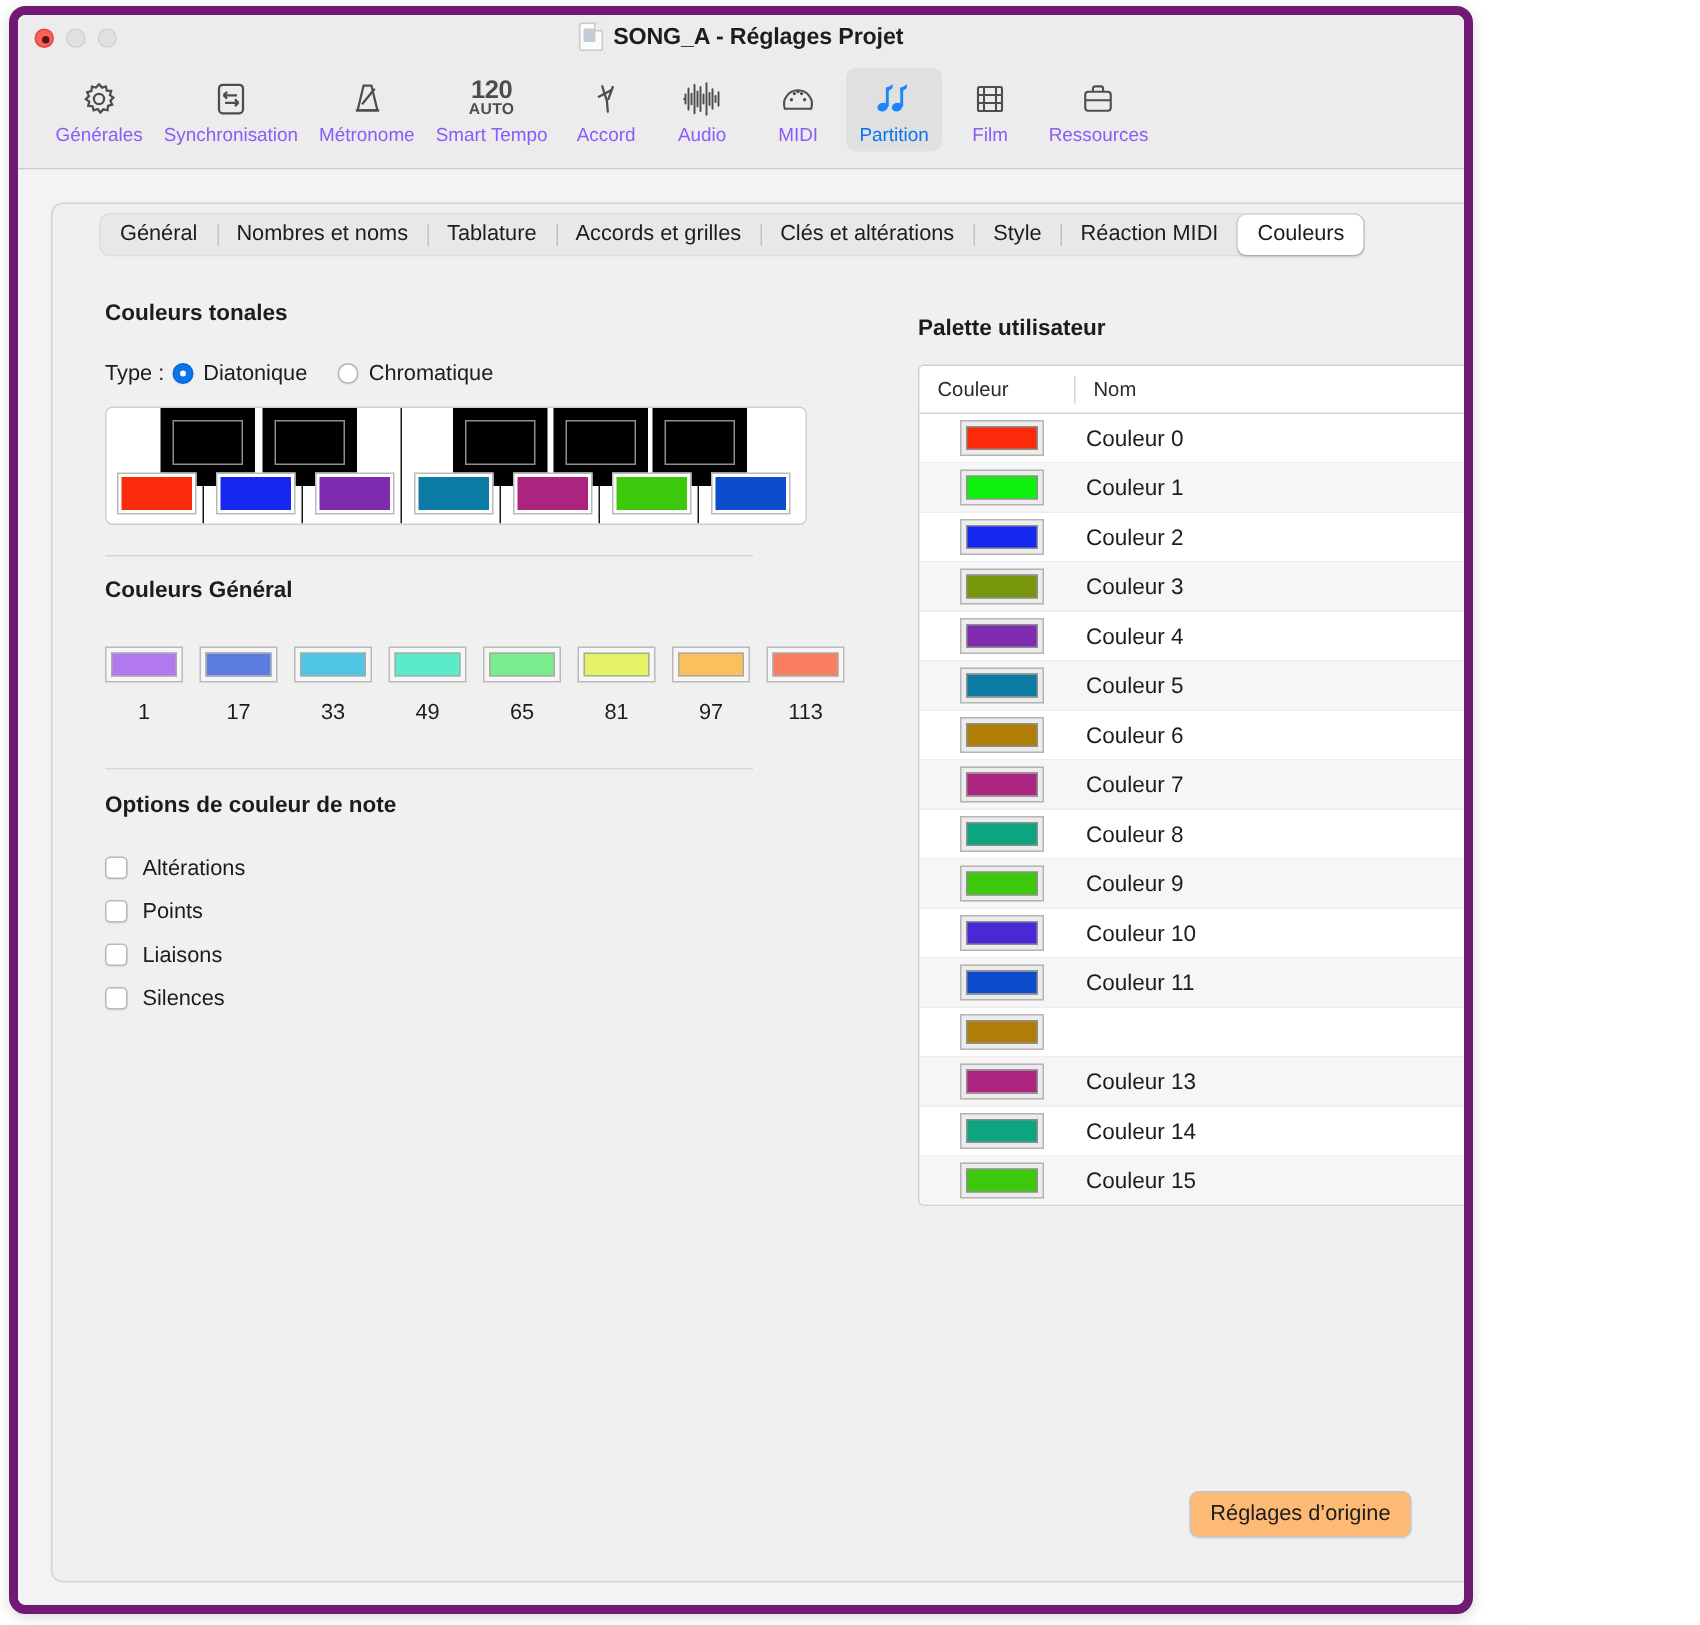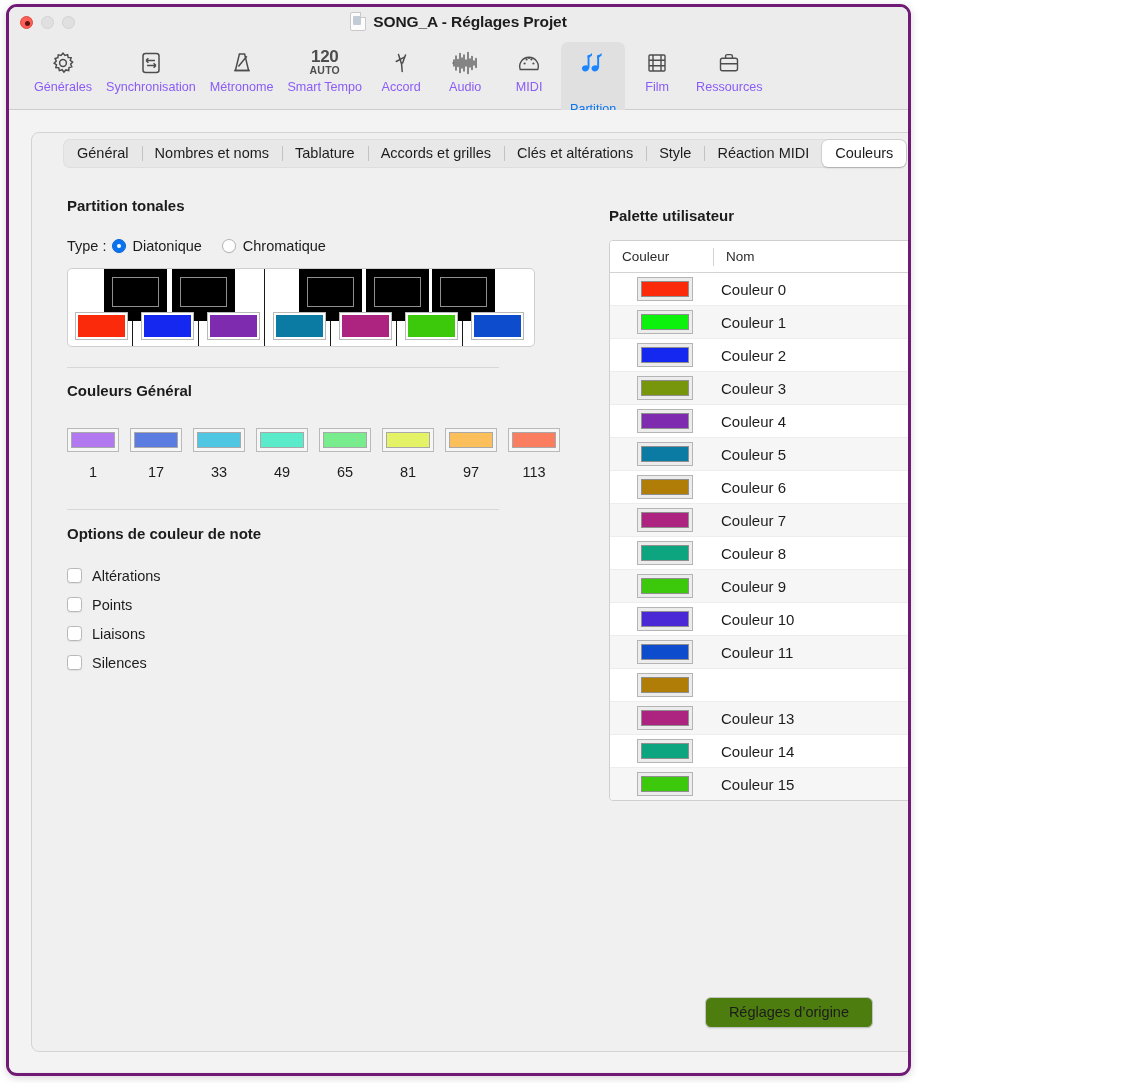--- a/index.html
+++ b/index.html
@@ -8,24 +8,24 @@
   }
   body {
     width: 1133px; height: 1083px;
     font-family: "Liberation Sans", sans-serif;
     -webkit-font-smoothing: antialiased;
     overflow: hidden;
   }
   .window {
     position: absolute;
     left: 6px; top: 4px;
-    width: 905px; height: 1072px;
+    width: 976px; height: 1072px;
     background: #ececec;
     border-radius: 11px;
-    border: 3px solid #701a75;
+    border: 6px solid #701a75;
     box-shadow: 0 2px 9px rgba(0,0,0,0.16);
     overflow: hidden;
     box-sizing: border-box;
   }
 
   
   .titlebar {
     position: relative;
     height: 33px;
     background: #ececec;
@@ -91,21 +91,21 @@
     border-bottom: 1px solid #cdcdcd;
   }
   .tb-item {
     display: flex; flex-direction: column;
     align-items: center; justify-content: flex-start;
     padding: 4px 7px 4px 7px;
     border-radius: 7px;
     min-width: 50px;
     margin-top: 2px;
   }
-  .tb-item.selected { background: #e0e0e0; gap: 22px; }
+  .tb-item.selected { background: #e0e0e0; }
   .tb-ico {
     height: 33px; width: 38px;
     display:flex; align-items:center; justify-content:center;
     color: #4d4d4d;
   }
   .tb-ico svg { display:block; }
   .tb-label {
     font-size: 12.6px; color: #8b5cf6; margin-top: 1px; white-space: nowrap;
   }
   .tb-item.selected .tb-label { color: #0b74f0; }
@@ -283,24 +283,24 @@
     border:1px solid #b4b4b4;
     box-sizing:border-box; padding:3px;
   }
   .pt-sw > i { display:block;width:100%;height:100%;border:1px solid #8f8f8f;box-sizing:border-box;}
   .pt-c2 { flex:1; font-size:15px; color:#1c1c1c; padding-left:8px;}
 
   
   .btn-default {
     position:absolute; right:35px; bottom:45px;
     font-size:14.5px; color:#1c1c1c;
-    background:#4d7c0f;
+    background:#fdba74;
     border:1px solid #c4c4c4;
     border-radius:6px;
-    padding:6px 23px 7px;
+    padding:6px 13px 7px;
     box-shadow: 0 1px 1.5px rgba(0,0,0,0.08);
     text-align: right;
   }
 </style>
 </head>
 <body>
 
 <div class="window">
 
   <div class="titlebar">
@@ -442,21 +442,21 @@
     <div class="tab">Général</div>
     <div class="tab">Nombres et noms</div>
     <div class="tab">Tablature</div>
     <div class="tab">Accords et grilles</div>
     <div class="tab">Clés et altérations</div>
     <div class="tab">Style</div>
     <div class="tab">Réaction MIDI</div>
     <div class="tab active">Couleurs</div>
   </div>
 
-  <div class="sec-h" style="left:58px; top:190px;">Partition tonales</div>
+  <div class="sec-h" style="left:58px; top:190px;">Couleurs tonales</div>
 
   <div class="type-row">
     <div class="type-label">Type :</div>
     <label class="radio-wrap">
       <span class="radio on"></span>
       <span class="radio-lab">Diatonique</span>
     </label>
     <label class="radio-wrap">
       <span class="radio"></span>
       <span class="radio-lab">Chromatique</span>

